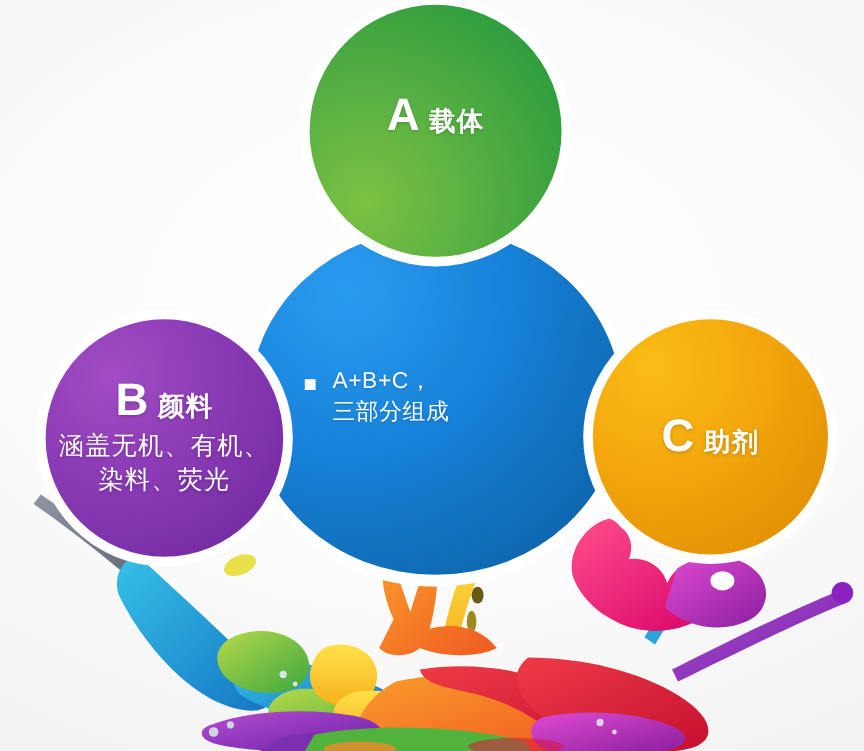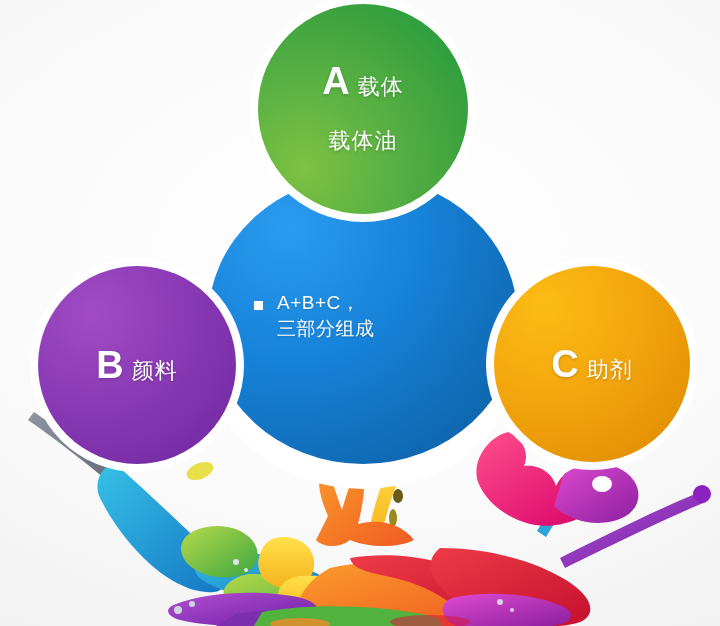--- a/index.html
+++ b/index.html
@@ -37,21 +37,21 @@
   }
   .ring{
     position:absolute;
     border-radius:50%;
     background:#ffffff;
   }
 
   
   #blue-ring{ left:200px; top:185px; width:326px; height:304px; }
   #blue-circle{
-    left:208px; top:176px; width:310px; height:288px;
+    left:208px; top:191px; width:310px; height:288px;
     background:
       radial-gradient(circle at 26% 18%, #2a9cf0 0%, #1681d8 42%, #0f68b0 80%, #0d5b9c 100%);
     z-index:3;
   }
   .blue-text{
     z-index:4;
     width:250px;
     padding-left:16px;
     box-sizing:border-box;
   }
@@ -117,20 +117,21 @@
     font-size:38px;
     font-weight:bold;
     line-height:1;
     margin-right:8px;
     letter-spacing:0;
   }
   .word{
     font-size:22px;
     line-height:1;
     letter-spacing:1px;
+    font-weight:bold;
   }
   .sub{
     font-size:22px;
     line-height:30px;
     letter-spacing:1px;
     text-shadow:0 1px 3px rgba(0,0,0,.22);
     white-space:pre-line;
   }
   #purple-circle .sub{ font-size:21px; line-height:29px; margin-top:4px; }
   #green-circle .sub{ font-size:22px; }
@@ -262,29 +263,30 @@
       </div>
     </div>
   </div>
 
   <div class="ring" id="green-ring"></div>
   <div class="circle" id="green-circle">
     <div class="hdr">
       <span class="letter">A</span>
       <span class="word">载体</span>
     </div>
-    <div class="sub">载体油</div>
   </div>
 
   <div class="ring" id="purple-ring"></div>
   <div class="circle" id="purple-circle">
     <div class="hdr">
       <span class="letter">B</span>
       <span class="word">颜料</span>
     </div>
+    <div class="sub">涵盖无机、有机、
+染料、荧光</div>
   </div>
 
   <div class="ring" id="orange-ring"></div>
   <div class="circle" id="orange-circle">
     <div class="hdr">
       <span class="letter">C</span>
       <span class="word">助剂</span>
     </div>
   </div>
 

